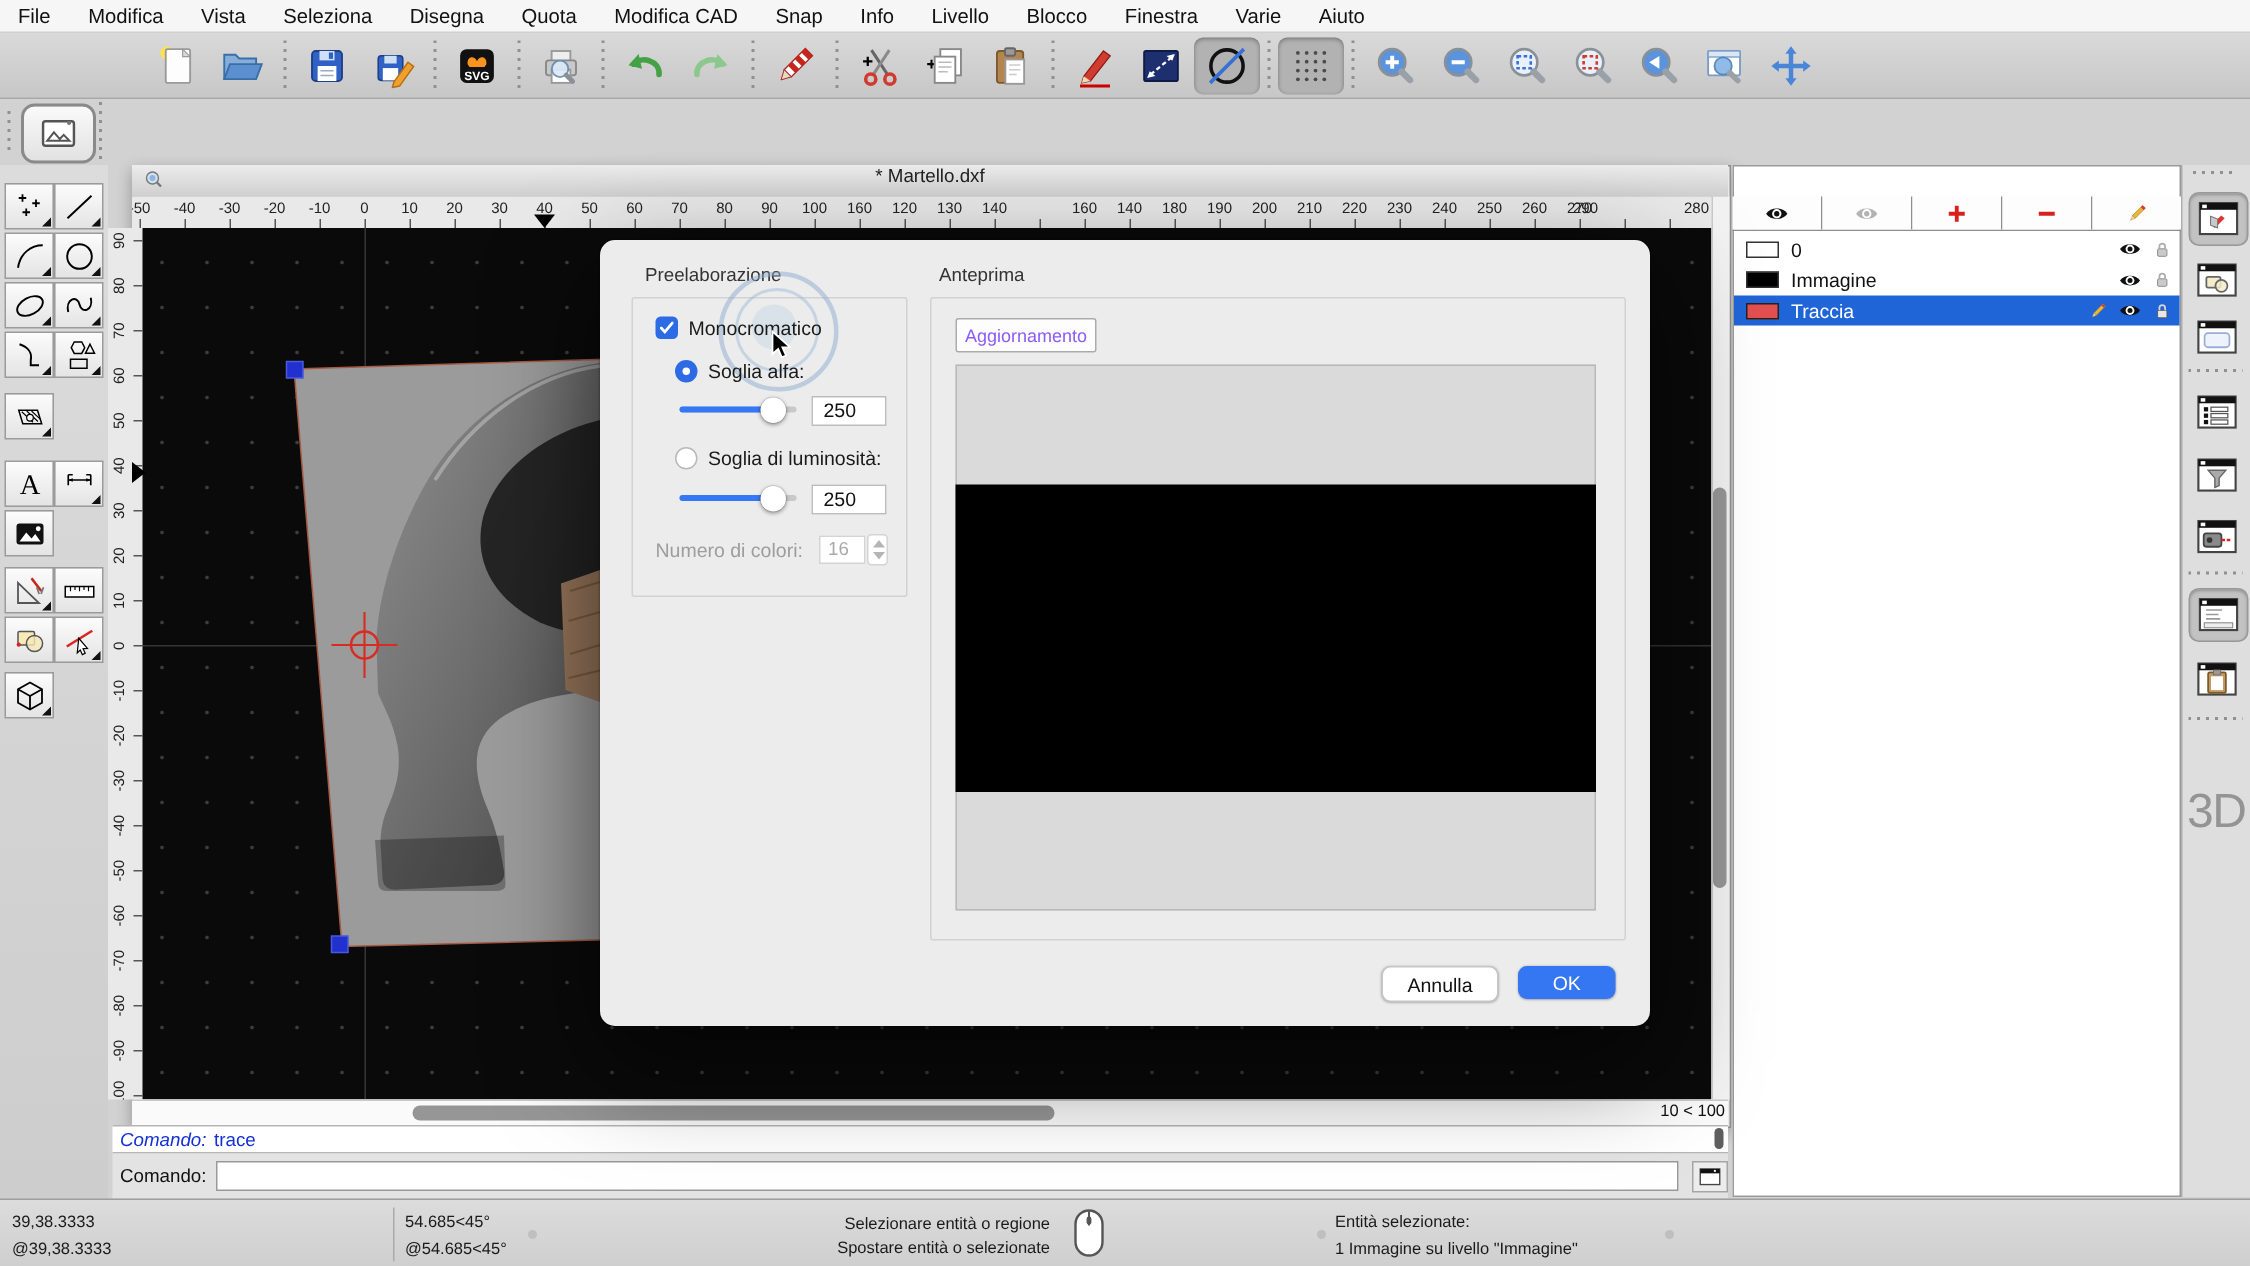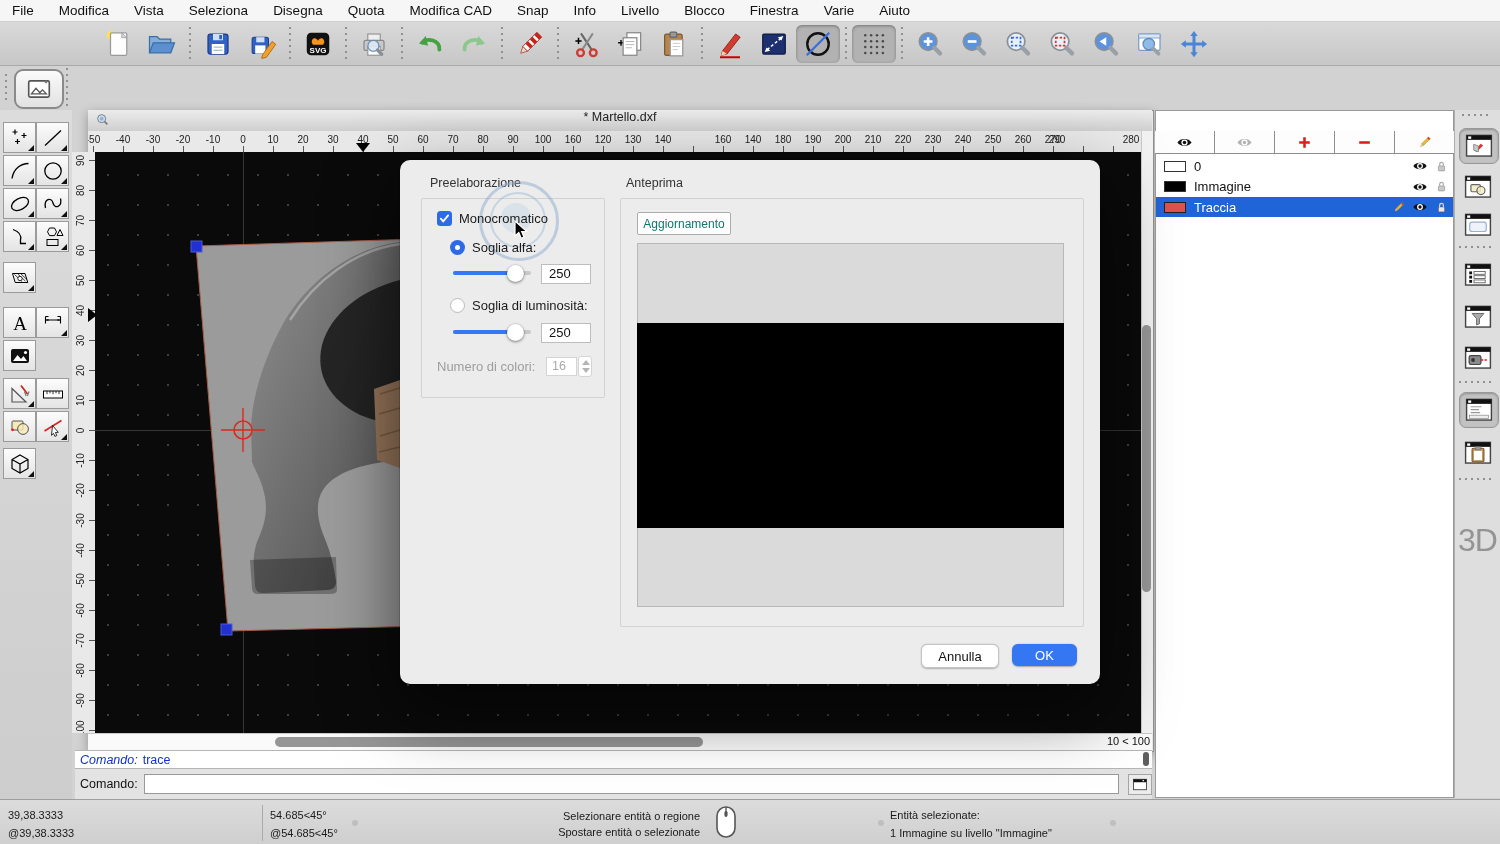--- a/index.html
+++ b/index.html
@@ -77,21 +77,21 @@
   .valfield{position:absolute;width:50px;height:20px;background:#fff;border:1px solid #bdbdbd;
             font-size:13px;color:#111;padding:1px 0 0 7px;box-sizing:border-box;}
   .disabled-text{color:#9d9d9d !important;}
   #numfield{left:146px;top:197px;width:31px;height:19px;background:#fff;border:1px solid #d4d4d4;
             font-size:12.5px;color:#aaa;padding:1px 0 0 5px;box-sizing:border-box;}
   #stepper{left:178px;top:196px;width:14px;height:21px;background:#fff;border:1px solid #d4d4d4;border-radius:3px;box-sizing:border-box;}
   #stepper .up,#stepper .dn{position:absolute;left:3px;width:0;height:0;border-left:4px solid transparent;border-right:4px solid transparent;}
   #stepper .up{top:3px;border-bottom:5px solid #b5b5b5;}
   #stepper .dn{bottom:3px;border-top:5px solid #b5b5b5;}
   #updatebtn{left:237px;top:52px;width:92px;height:21px;background:#fdfdfd;border:1px solid #ababab;
-             font-size:12px;color:#0f766e;display:flex;align-items:center;justify-content:center;border-radius:2px;}
+             font-size:12px;color:#8b5cf6;display:flex;align-items:center;justify-content:center;border-radius:2px;}
   #previewbox{left:237px;top:83px;width:427px;height:364px;background:#dadada;border:1px solid #b8b8b8;box-sizing:border-box;}
   #previewblack{left:237px;top:163px;width:427px;height:205px;background:#000;}
   .dlgbtn{position:absolute;height:22px;border-radius:6px;font-size:13px;display:flex;align-items:center;justify-content:center;}
   #cancelbtn{left:521px;top:484px;width:76px;background:#fff;border:.5px solid #c6c6c6;color:#111;
              box-shadow:0 .5px 1.5px rgba(0,0,0,.25);}
   #okbtn{left:612px;top:484px;width:65px;background:#3577f2;color:#fff;box-shadow:0 .5px 1.5px rgba(0,0,0,.3);}
   .ripple{position:absolute;border-radius:50%;pointer-events:none;}
   
   #layerpanel{left:1155px;top:110px;width:299px;height:688px;background:#fff;border:1px solid #9a9a9a;box-sizing:border-box;}
   #paneltitle{left:1155px;top:110px;width:299px;height:21px;background:linear-gradient(#ececec,#cfcfcf);

